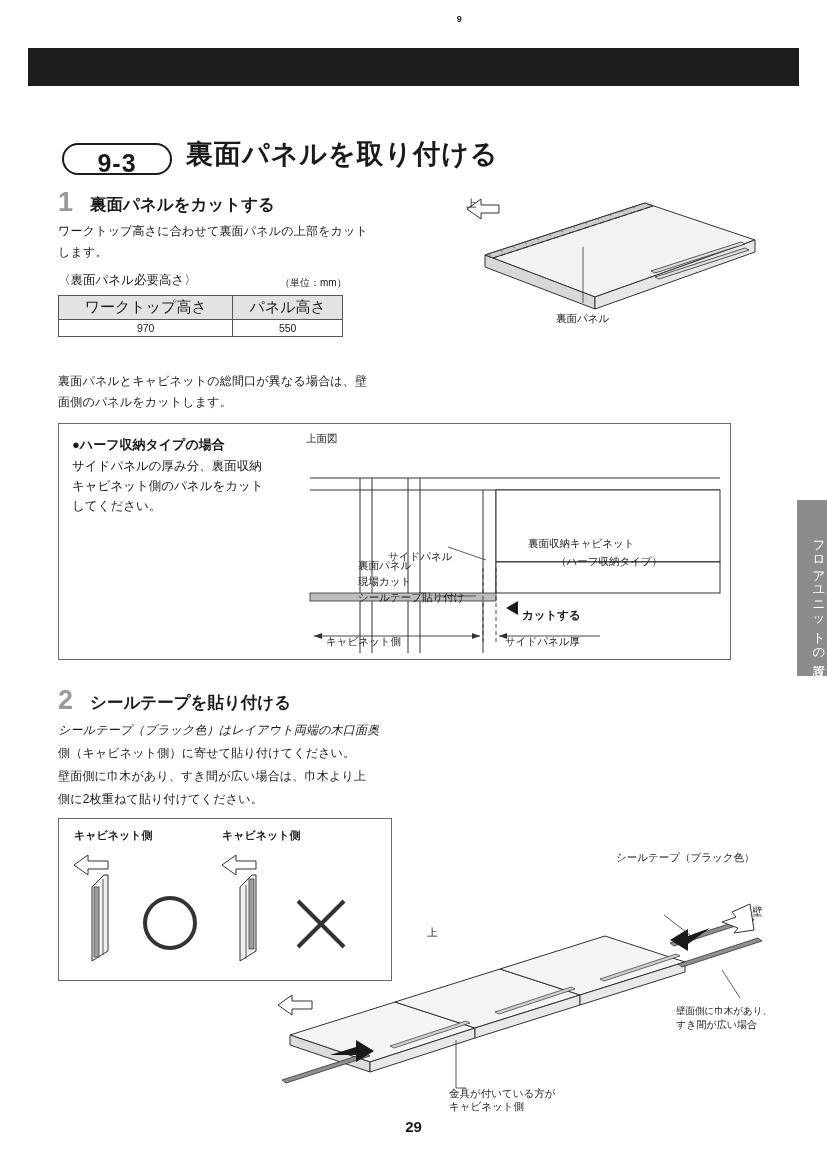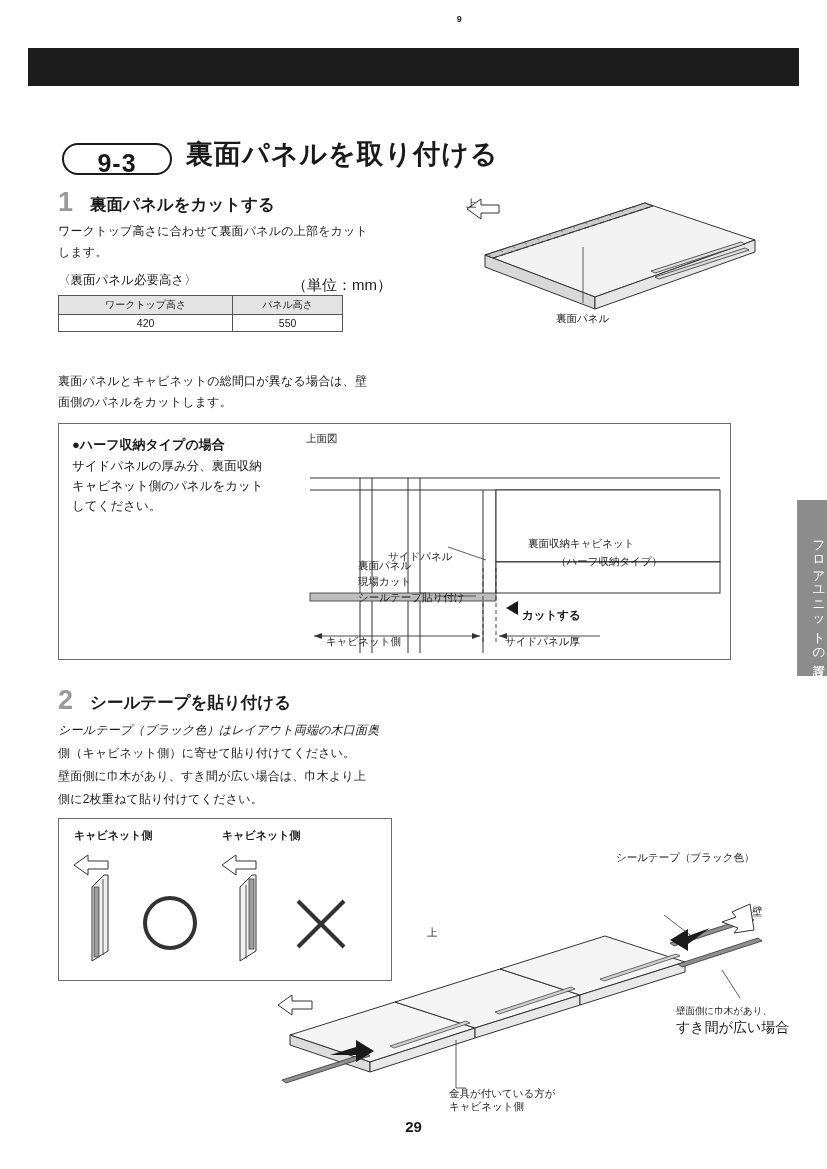--- a/index.html
+++ b/index.html
@@ -102,41 +102,41 @@
 
   
   .table-cap {
     position: absolute;
     left: 58px;
     top: 272px;
     font-size: 12.5px;
   }
   .table-unit {
     position: absolute;
-    left: 292px;
+    left: 280px;
     top: 276px;
-    font-size: 15px;
+    font-size: 10px;
   }
   table.req {
     position: absolute;
     left: 58px;
     top: 295px;
     border-collapse: collapse;
     width: 285px;
     font-size: 10.5px;
   }
   table.req th, table.req td {
     border: 1px solid #555;
     text-align: center;
     padding: 2px 0;
   }
   table.req th {
     background: #e3e3e3;
     font-weight: normal;
-    font-size: 10px;
+    font-size: 15px;
   }
 
   
   .halfbox {
     position: absolute;
     left: 58px;
     top: 423px;
     width: 673px;
     height: 237px;
     border: 1px solid #6a6a6a;
@@ -241,21 +241,21 @@
 
 <table class="req">
   <thead>
     <tr>
       <th>ワークトップ高さ</th>
       <th>パネル高さ</th>
     </tr>
   </thead>
   <tbody>
     <tr>
-      <td>420</td>
+      <td>970</td>
       <td>550</td>
     </tr>
   </tbody>
 </table>
 
 <div class="para" style="left:58px; top:372px;">裏面パネルとキャビネットの総間口が異なる場合は、壁</div>
 <div class="para" style="left:58px; top:393px;">面側のパネルをカットします。</div>
 
 <svg class="art" style="left:455px; top:185px;" width="320" height="160" viewBox="0 0 320 160">
 
@@ -412,15 +412,15 @@
   <line x1="186" y1="198" x2="196" y2="198" stroke="#333" stroke-width="0.8"></line>
   <line x1="452" y1="80" x2="470" y2="108" stroke="#333" stroke-width="0.8"></line>
 </svg>
 
 <div class="lbl" style="left:427px; top:925px;">上</div>
 <div class="lbl" style="left:616px; top:850px;">シールテープ（ブラック色）</div>
 <div class="lbl" style="left:752px; top:904px;">壁</div>
 <div class="lbl" style="left:449px; top:1086px;">金具が付いている方が</div>
 <div class="lbl" style="left:449px; top:1099px;">キャビネット側</div>
 <div class="lbl" style="left:676px; top:1005px; font-size:9.5px;">壁面側に巾木があり、</div>
-<div class="lbl" style="left:676px; top:1018px; font-size:14px;">すき間が広い場合</div>
+<div class="lbl" style="left:676px; top:1018px; font-size:10px;">すき間が広い場合</div>
 
 <div class="pagenum">29</div>
 
 </body></html>

